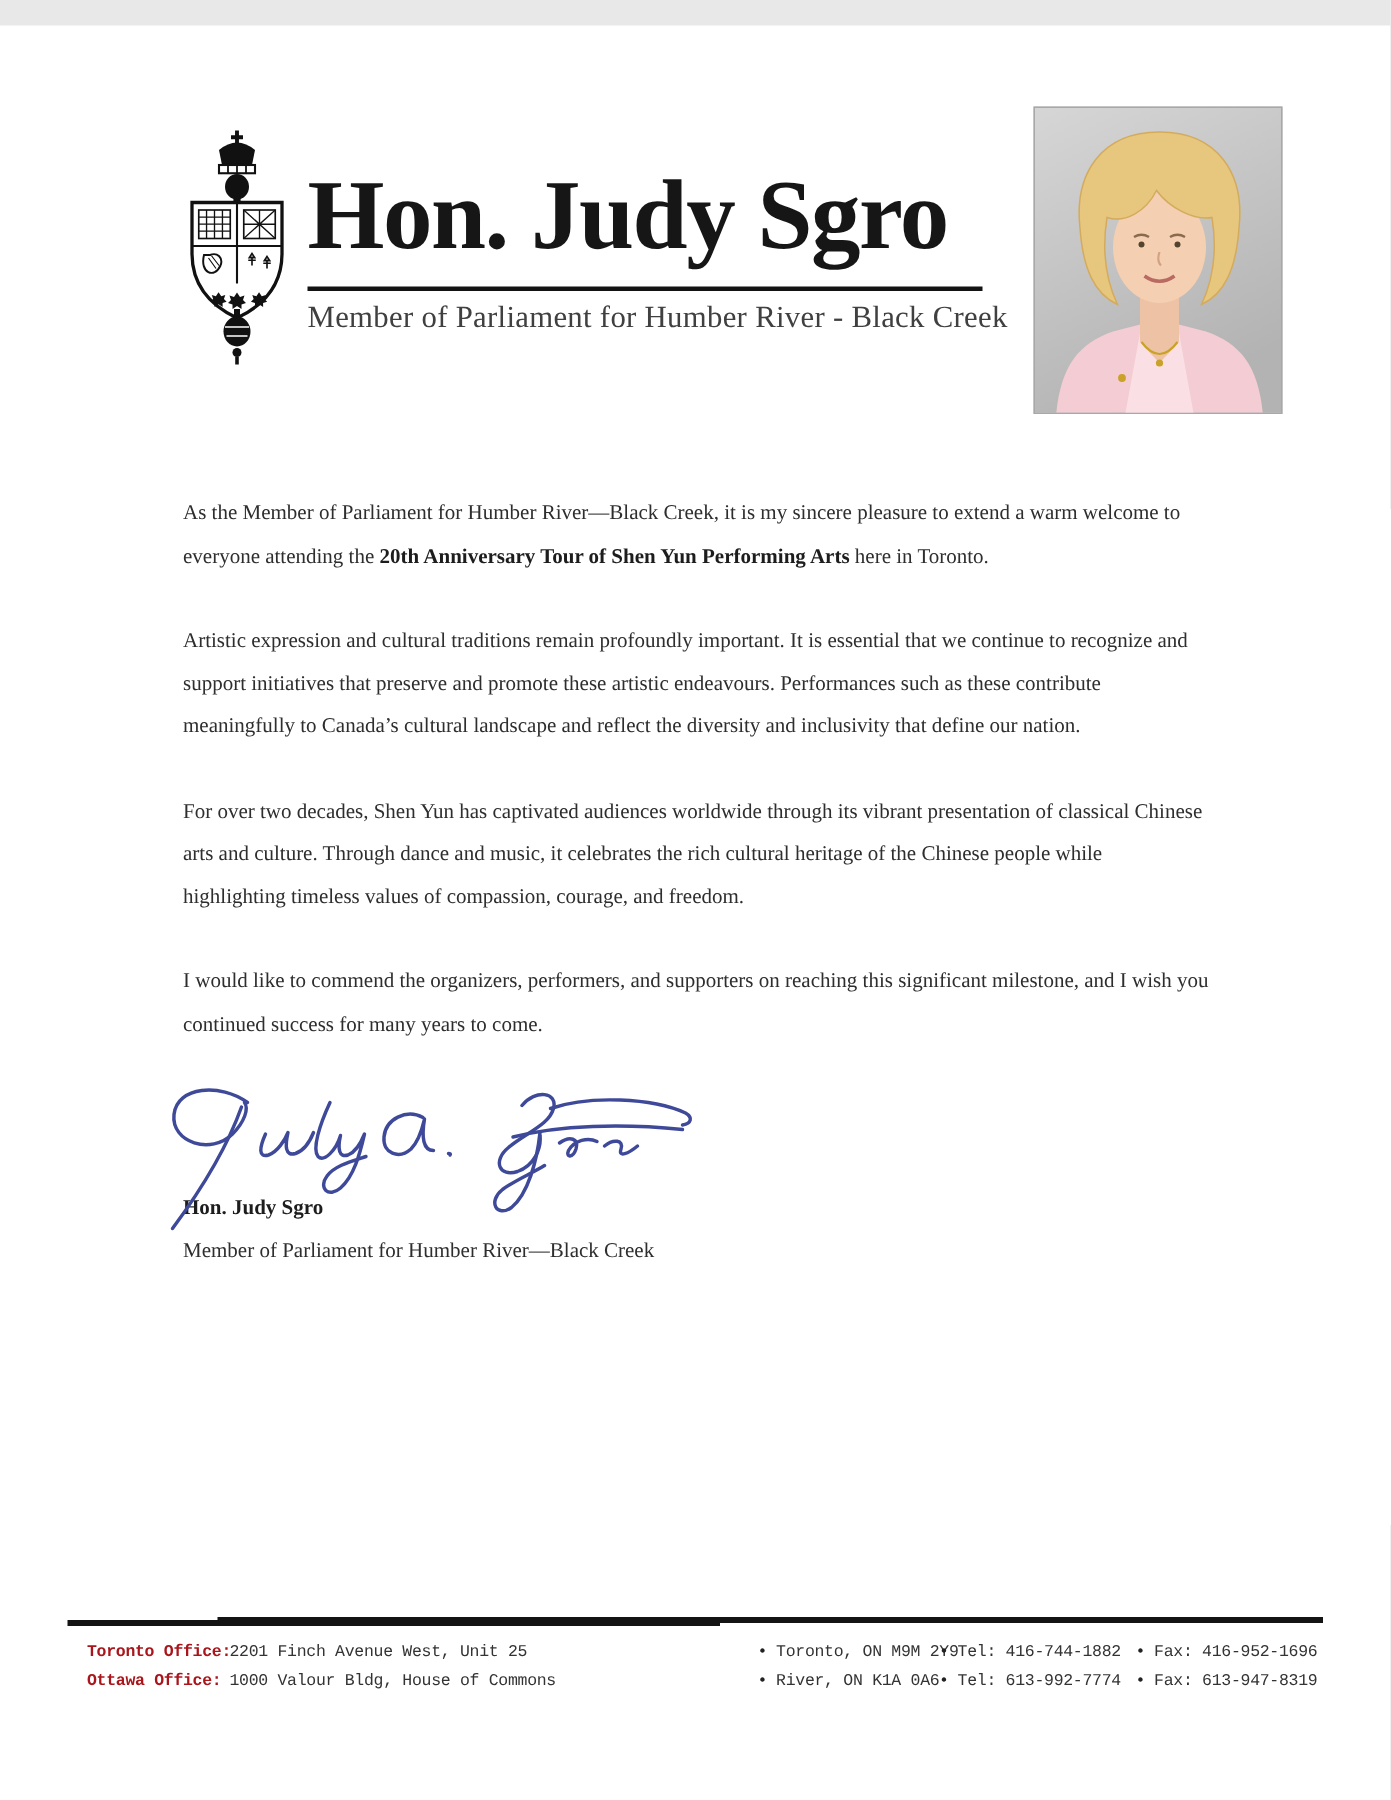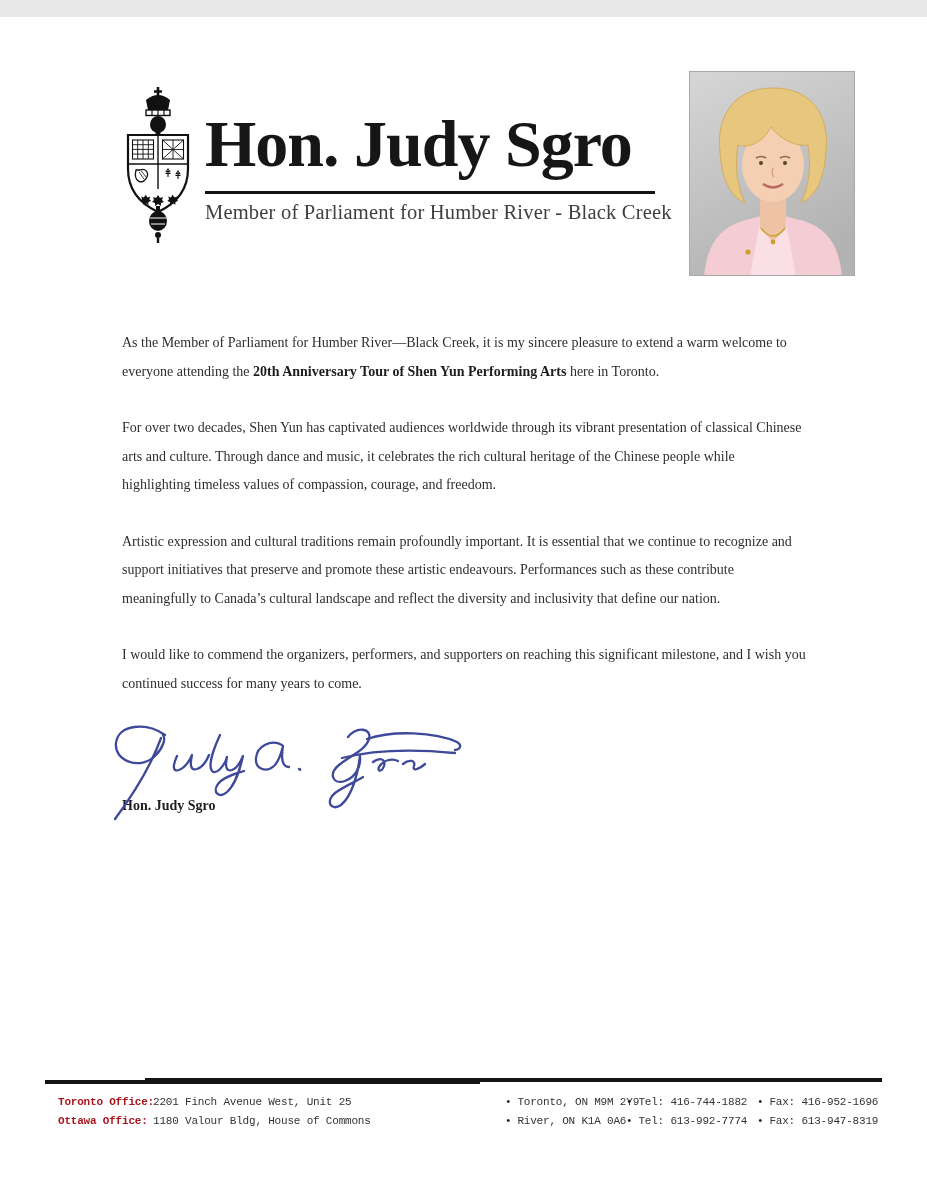--- a/index.html
+++ b/index.html
@@ -132,22 +132,22 @@
       <path d="M83,16 C44,16 26,44 30,80 C32,108 40,124 55,131 C46,112 45,92 48,73 C60,77 74,69 81,55 C90,67 106,75 118,73 C121,92 120,112 111,131 C126,124 134,108 136,80 C140,44 122,16 83,16 Z" fill="#e7c67e" stroke="#d4ab5c" stroke-width="1"></path>
 
       <path d="M71,156 Q83,172 95,156" stroke="#c9a227" stroke-width="1.4" fill="none"></path>
       <circle cx="83" cy="170" r="2.4" fill="#c9a227"></circle>
       <circle cx="58" cy="180" r="2.6" fill="#c9a227"></circle>
     </svg>
   </div>
 
   <div class="letter">
     <p><span>As the Member of Parliament for Humber River—Black Creek, it is my sincere pleasure to extend a warm welcome to everyone attending the </span><b>20th Anniversary Tour of Shen Yun Performing Arts</b><span> here in Toronto.</span></p>
+    <p>Artistic expression and cultural traditions remain profoundly important. It is essential that we continue to recognize and support initiatives that preserve and promote these artistic endeavours. Performances such as these contribute meaningfully to Canada’s cultural landscape and reflect the diversity and inclusivity that define our nation.</p>
     <p>For over two decades, Shen Yun has captivated audiences worldwide through its vibrant presentation of classical Chinese arts and culture. Through dance and music, it celebrates the rich cultural heritage of the Chinese people while highlighting timeless values of compassion, courage, and freedom.</p>
-    <p>Artistic expression and cultural traditions remain profoundly important. It is essential that we continue to recognize and support initiatives that preserve and promote these artistic endeavours. Performances such as these contribute meaningfully to Canada’s cultural landscape and reflect the diversity and inclusivity that define our nation.</p>
     <p>I would like to commend the organizers, performers, and supporters on reaching this significant milestone, and I wish you continued success for many years to come.</p>
 
     <div class="signature-wrap">
       <svg width="370" height="100" viewBox="0 0 370 100" fill="none" stroke="#3e4a99" stroke-width="2.3" stroke-linecap="round" stroke-linejoin="round">
 
         <path d="M60,13 C42,0 13,2 11,21 C9,40 36,48 50,34 C58,26 61,17 58,13"></path>
         <path d="M56,16 C46,44 30,70 10,97"></path>
 
         <path d="M72,34 C68,43 67,50 74,48 C80,46 85,38 87,33 C85,42 85,49 92,47 C98,45 102,38 104,33"></path>
         <path d="M115,13 C108,28 103,44 107,49 C111,53 119,45 122,35 C120,44 121,50 127,48 C132,46 136,39 138,34 C135,47 131,62 122,70 C114,77 107,70 113,62 C118,55 130,52 139,49"></path>
@@ -160,20 +160,21 @@
 
         <path d="M262,17 C288,8 330,10 352,20 C357,23 356,27 350,28"></path>
         <path d="M237,36 C268,28 310,27 350,31"></path>
 
         <path d="M268,40 C275,35 281,37 279,44 C277,50 272,50 274,45 C278,38 287,36 293,39"></path>
         <path d="M298,42 C304,37 311,38 309,44 C307,50 314,47 320,42"></path>
       </svg>
     </div>
 
     <div class="signer-name">Hon. Judy Sgro</div>
+    <div class="signer-title">Member of Parliament for Humber River—Black Creek</div>
   </div>
 
   <div class="footer">
     <div class="footer-rule">
       <div class="bar1"></div>
       <div class="bar2"></div>
     </div>
     <div class="footer-grid">
 
       <div class="office-label">Toronto Office:</div>
@@ -185,21 +186,21 @@
       <div class="bcell">
         <span class="bullet">•</span>
         <span>Tel: 416-744-1882</span>
       </div>
       <div class="bcell">
         <span class="bullet">•</span>
         <span>Fax: 416-952-1696</span>
       </div>
 
       <div class="office-label">Ottawa Office:</div>
-      <div>1180 Valour Bldg, House of Commons</div>
+      <div>1000 Valour Bldg, House of Commons</div>
       <div class="bcell">
         <span class="bullet">•</span>
         <span>River, ON K1A 0A6</span>
       </div>
       <div class="bcell">
         <span class="bullet">•</span>
         <span>Tel: 613-992-7774</span>
       </div>
       <div class="bcell">
         <span class="bullet">•</span>

